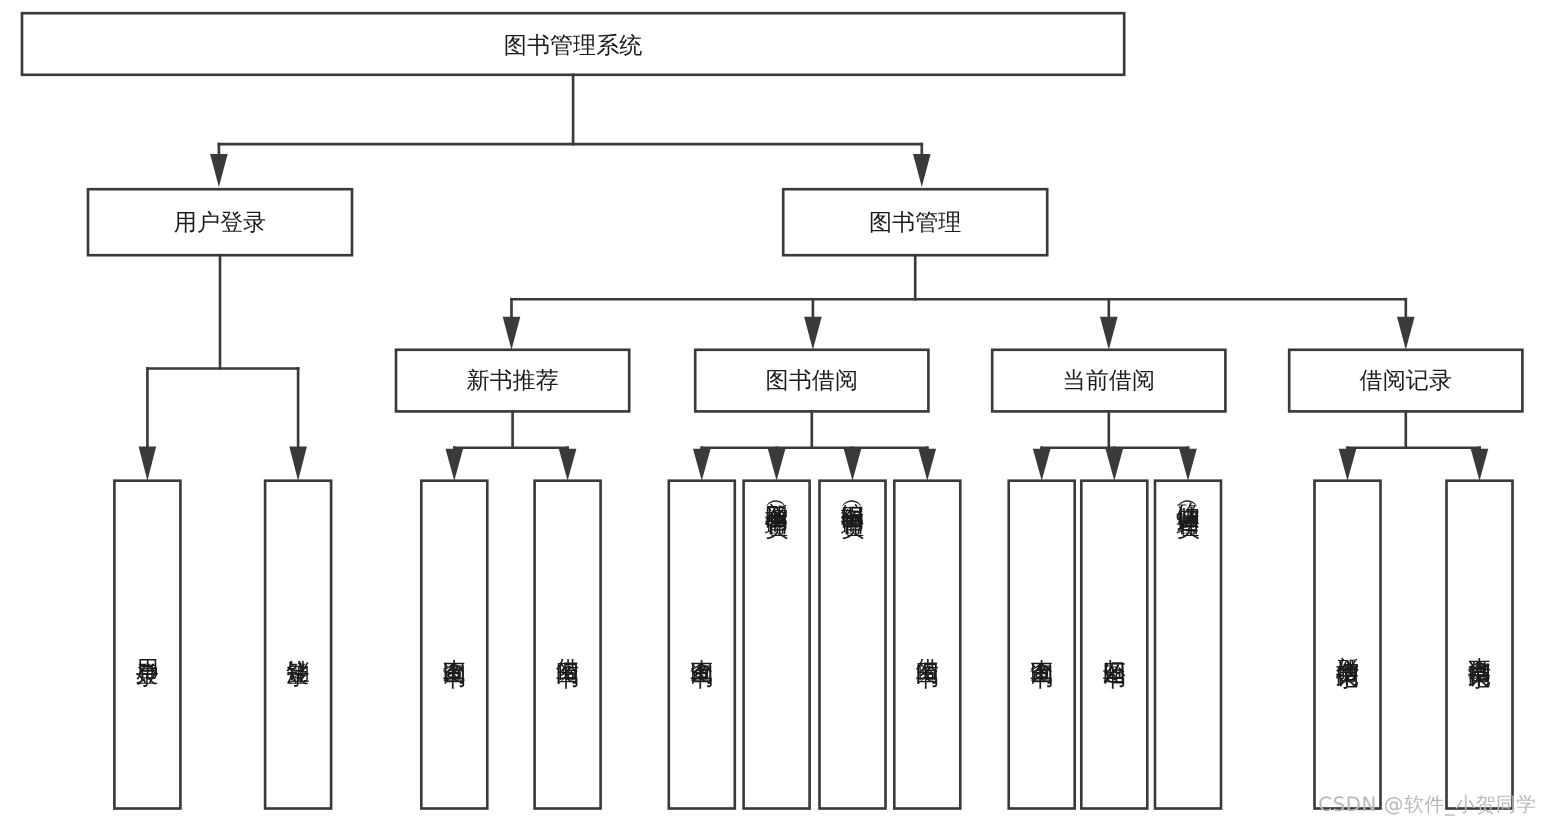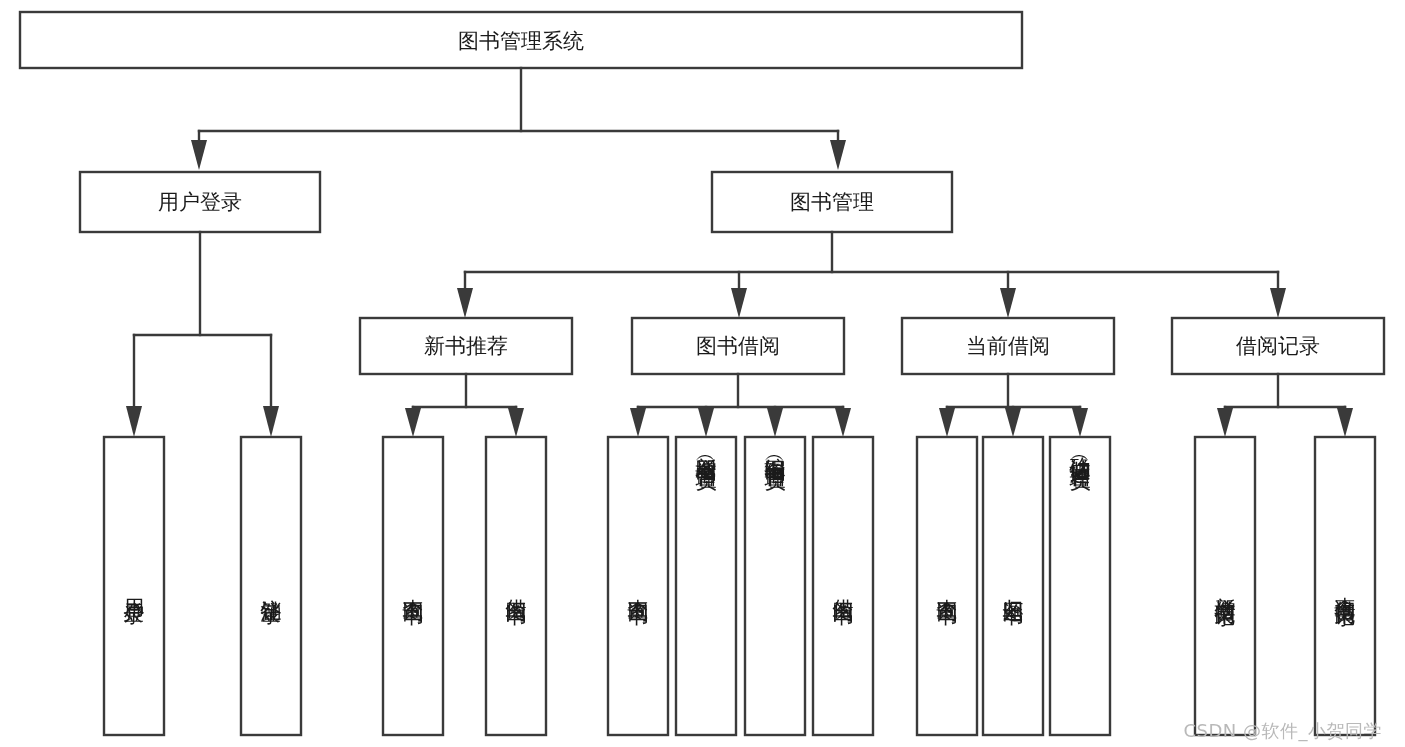--- a/index.html
+++ b/index.html
@@ -63,21 +63,21 @@
     font-family: "DejaVu Sans", "Liberation Sans", sans-serif;
     font-size: 21px;
     line-height: 1.05;
     letter-spacing: 2px;
     color: #1b1b1b;
     white-space: nowrap;
     text-align: center;
   }
   .watermark {
     position: absolute;
-    right: 23px;
+    right: 8px;
     bottom: 4px;
     font-family: "DejaVu Sans", "Liberation Sans", sans-serif;
     font-size: 18px;
     color: #b9b9b9;
     letter-spacing: 0.5px;
     user-select: none;
   }
 </style>
 </head>
 <body>

